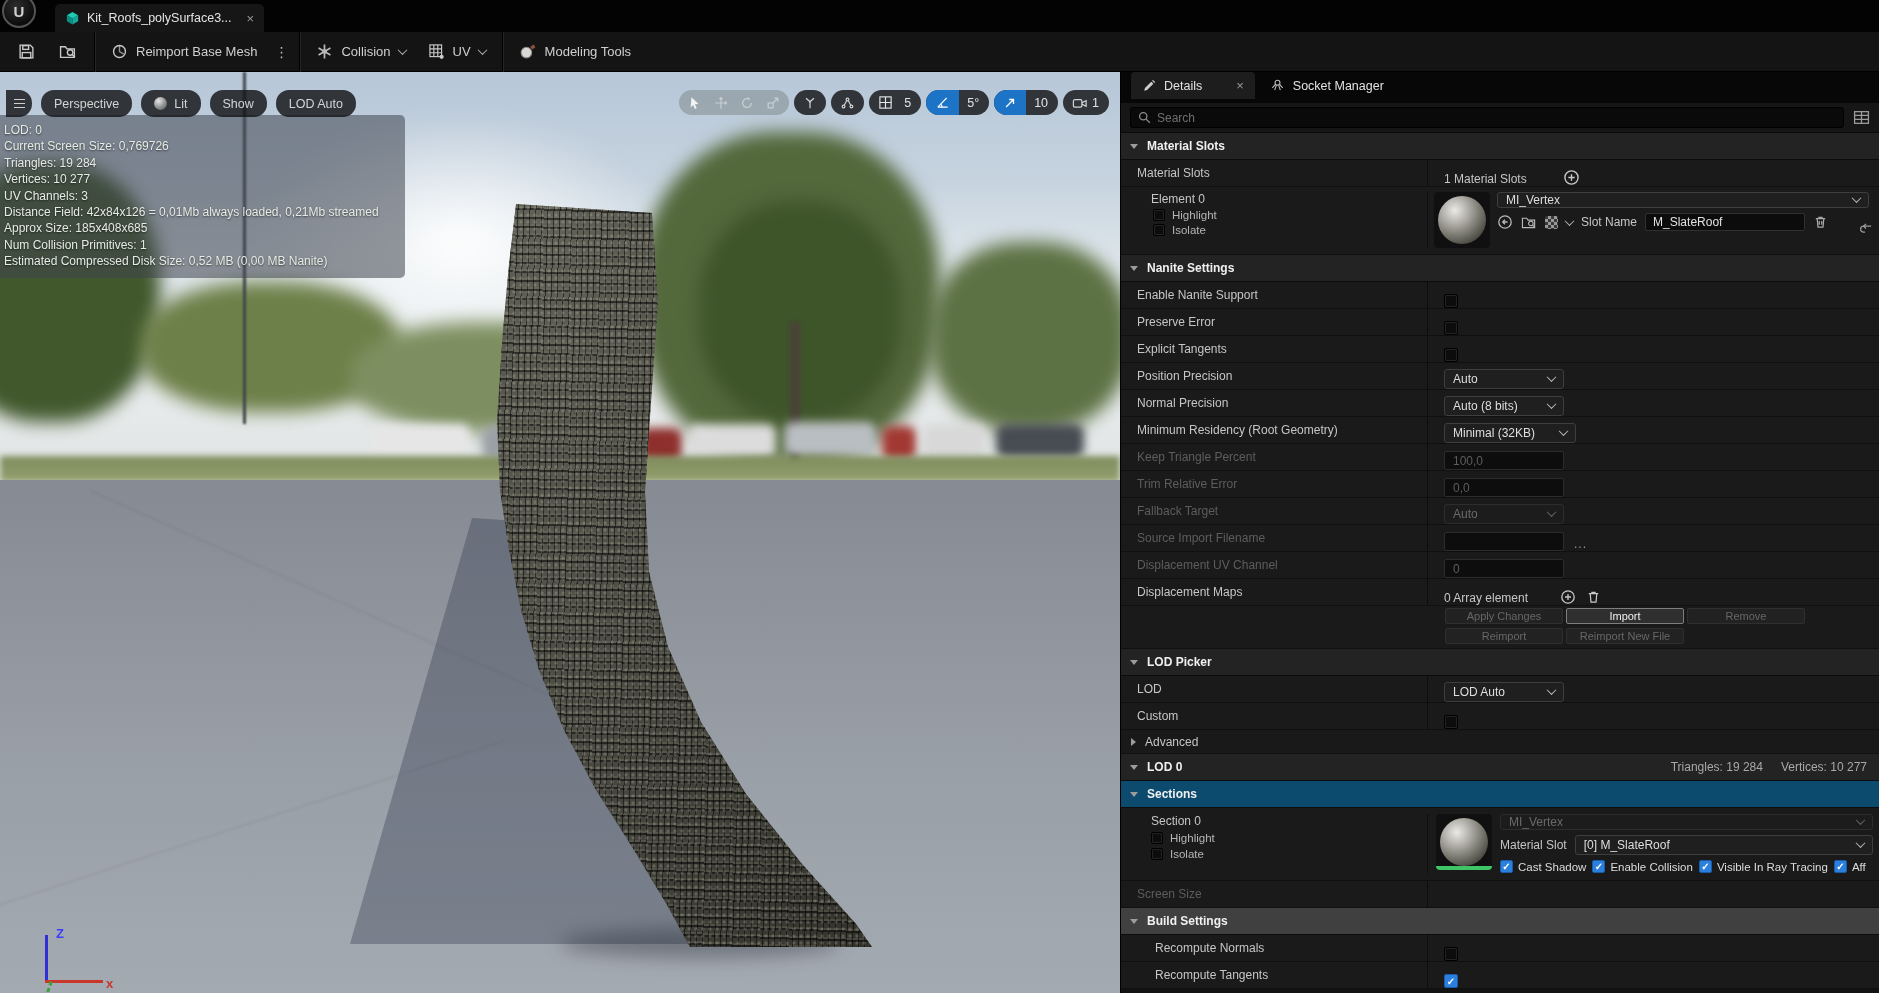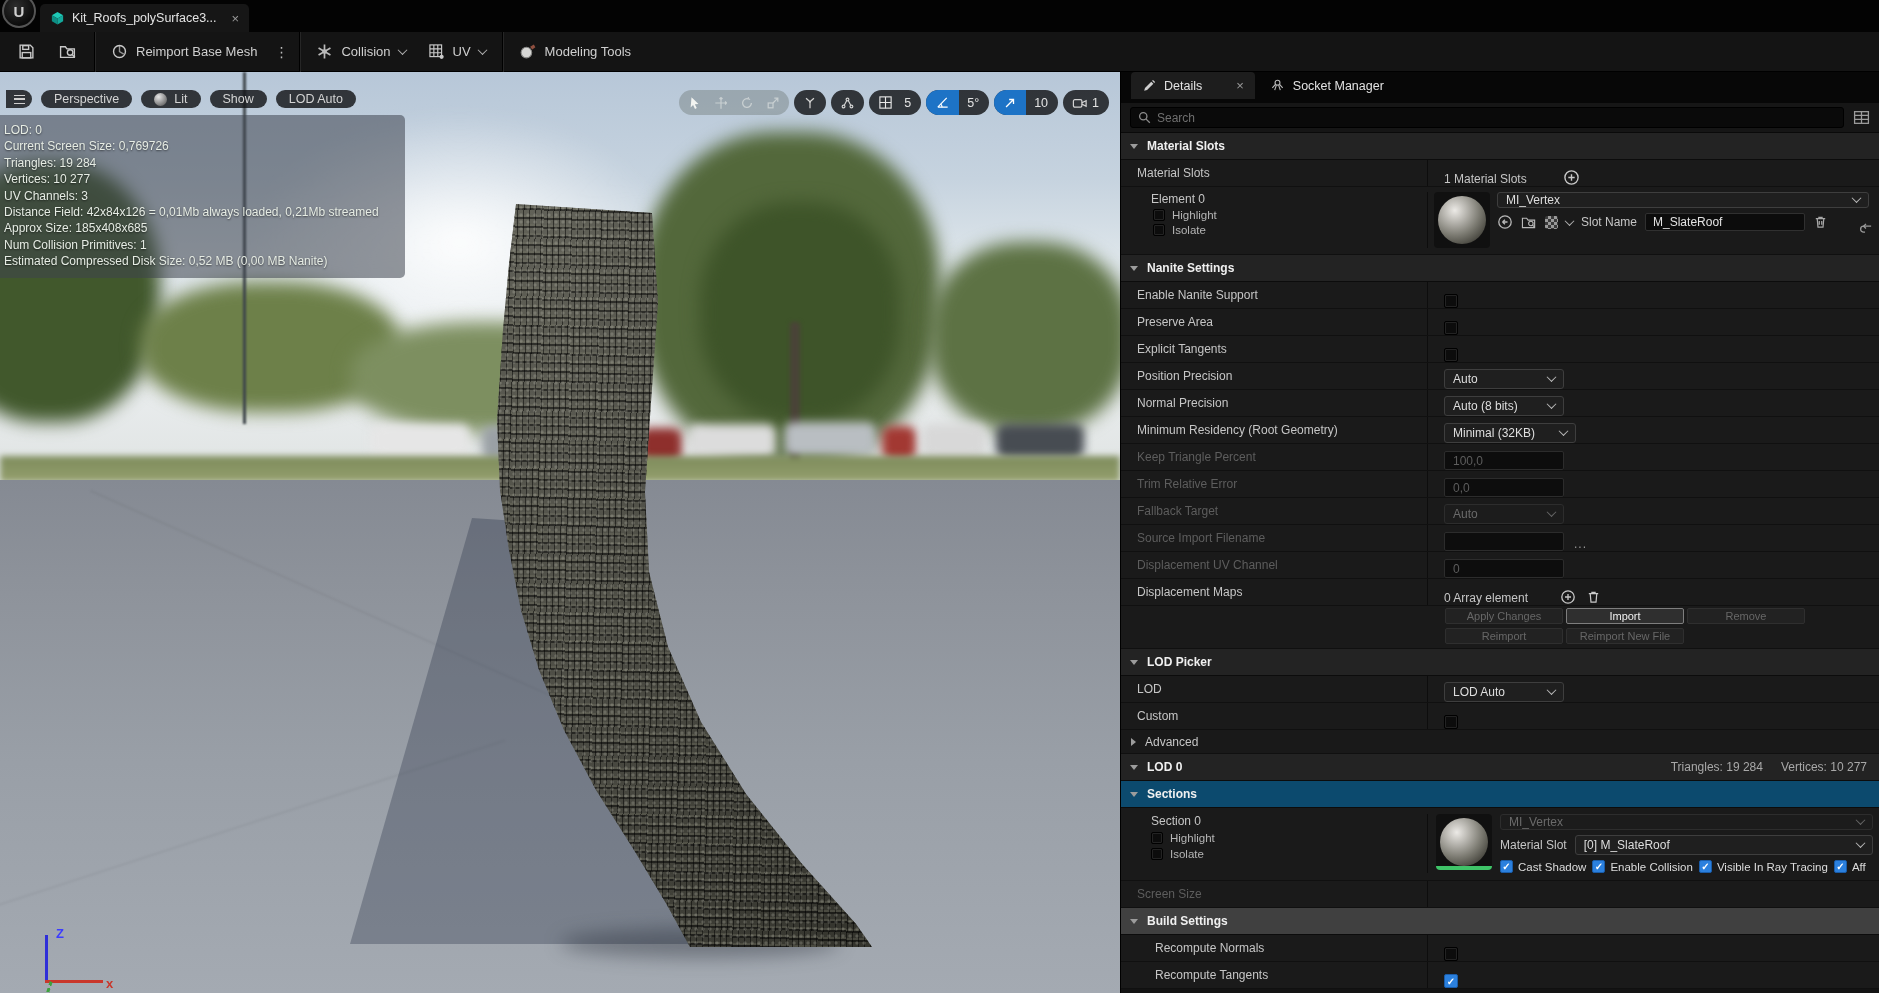--- a/index.html
+++ b/index.html
@@ -6,21 +6,21 @@
   html,body{width:1879px;height:993px;overflow:hidden;background:#0d0d0d;
     font-family:"Liberation Sans",sans-serif;-webkit-font-smoothing:antialiased}
   svg{display:block}
   
   .titlebar{height:32px;background:#030303;display:flex;align-items:flex-end}
   .ue-logo{width:40px;height:32px;position:relative;flex:0 0 auto}
   .ue-logo .circ{position:absolute;left:2px;top:-6px;width:34px;height:34px;border-radius:50%;
     background:radial-gradient(circle at 40% 35%,#2e2e2e,#0c0c0c 70%);border:2px solid #555;
     color:#cfcfcf;font-size:15px;font-weight:bold;display:flex;align-items:center;justify-content:center}
   .asset-tab{height:28px;background:#161616;border-radius:5px 5px 0 0;display:flex;align-items:center;
-    gap:7px;padding:0 10px;color:#e4e4e4;font-size:12.5px;margin-left:0}
+    gap:7px;padding:0 10px;color:#e4e4e4;font-size:12.5px;margin-left:15px}
   .tab-close{color:#9a9a9a;font-size:13px;line-height:1;margin-left:8px;cursor:default}
   
   .toolbar{height:40px;background:#141414;display:flex;align-items:center;padding:0 6px;border-bottom:1px solid #000}
   .tbtn{display:flex;align-items:center;gap:8px;color:#cfcfcf;font-size:13px;padding:0 11px;height:40px;white-space:nowrap}
   .tbtn.icon-only{padding:0 12px}
   .tdots{color:#bdbdbd;font-size:14px;padding:0 6px;height:40px;display:flex;align-items:center}
   .tsep{width:1px;height:40px;background:#000;box-shadow:1px 0 0 #262626;margin:0 5px}
   .chev{width:7px;height:7px;border-right:1.6px solid #b0b0b0;border-bottom:1.6px solid #b0b0b0;
     transform:rotate(45deg) translate(-1px,-1px);flex:0 0 auto}
   
@@ -50,21 +50,21 @@
     background-color:#4b4b40;
     background-image:
       radial-gradient(circle at 3px 3px,rgba(220,220,205,.22) 1px,transparent 2.2px),
       repeating-linear-gradient(92deg,rgba(0,0,0,.5) 0 1px,transparent 1px 6px),
       repeating-linear-gradient(2deg,rgba(0,0,0,.48) 0 2px,rgba(125,125,108,.28) 2px 4px,transparent 4px 9px),
       linear-gradient(90deg,rgba(0,0,0,.38) 0%,rgba(0,0,0,0) 22%,rgba(255,255,255,.06) 50%,rgba(0,0,0,.16) 84%,rgba(0,0,0,.34) 100%),
       linear-gradient(180deg,rgba(255,255,255,.10),rgba(0,0,0,.28));
     background-size:7px 7px,auto,auto,100% 100%,100% 100%}
   
   .vp-topleft{position:absolute;top:18px;left:6px;display:flex;gap:9px;align-items:center;z-index:5}
-  .pill{height:18px;border-radius:13px;background:rgba(18,20,22,.82);display:flex;align-items:center;
+  .pill{height:27px;border-radius:13px;background:rgba(18,20,22,.82);display:flex;align-items:center;
     gap:7px;padding:0 13px;color:#d4d4d4;font-size:12.5px;white-space:nowrap}
   .pill.menu{width:26px;padding:0;justify-content:center;border-radius:0 13px 13px 0}
   .burger{width:11px;height:9px;border-top:1.5px solid #cfcfcf;border-bottom:1.5px solid #cfcfcf;position:relative}
   .burger::after{content:"";position:absolute;left:0;top:2.6px;width:11px;height:1.5px;background:#cfcfcf}
   .lit-ball{width:13px;height:13px;border-radius:50%;background:radial-gradient(circle at 35% 30%,#e6e6e6,#8e8e8e 55%,#474747)}
   .vp-topright{position:absolute;top:18px;right:11px;display:flex;gap:5px;align-items:center;z-index:5}
   .rpill{height:25px;border-radius:13px;background:rgba(18,20,22,.82);display:flex;align-items:center;overflow:hidden}
   .rpill.ghost{background:rgba(95,102,96,.35)}
   .rpill .seg{height:25px;display:flex;align-items:center;padding:0 9px;gap:8px}
   .rpill .seg.blue{background:#1d73c6}
@@ -462,21 +462,21 @@
       <span class="tri"></span>
       <span>Nanite Settings</span>
     </div>
     <div class="drow">
       <div class="dlbl">Enable Nanite Support</div>
       <div class="dval">
           <span class="cb"></span>
         </div>
     </div>
     <div class="drow">
-      <div class="dlbl">Preserve Area</div>
+      <div class="dlbl">Preserve Error</div>
       <div class="dval">
           <span class="cb"></span>
         </div>
     </div>
     <div class="drow">
       <div class="dlbl">Explicit Tangents</div>
       <div class="dval">
           <span class="cb"></span>
         </div>
     </div>

